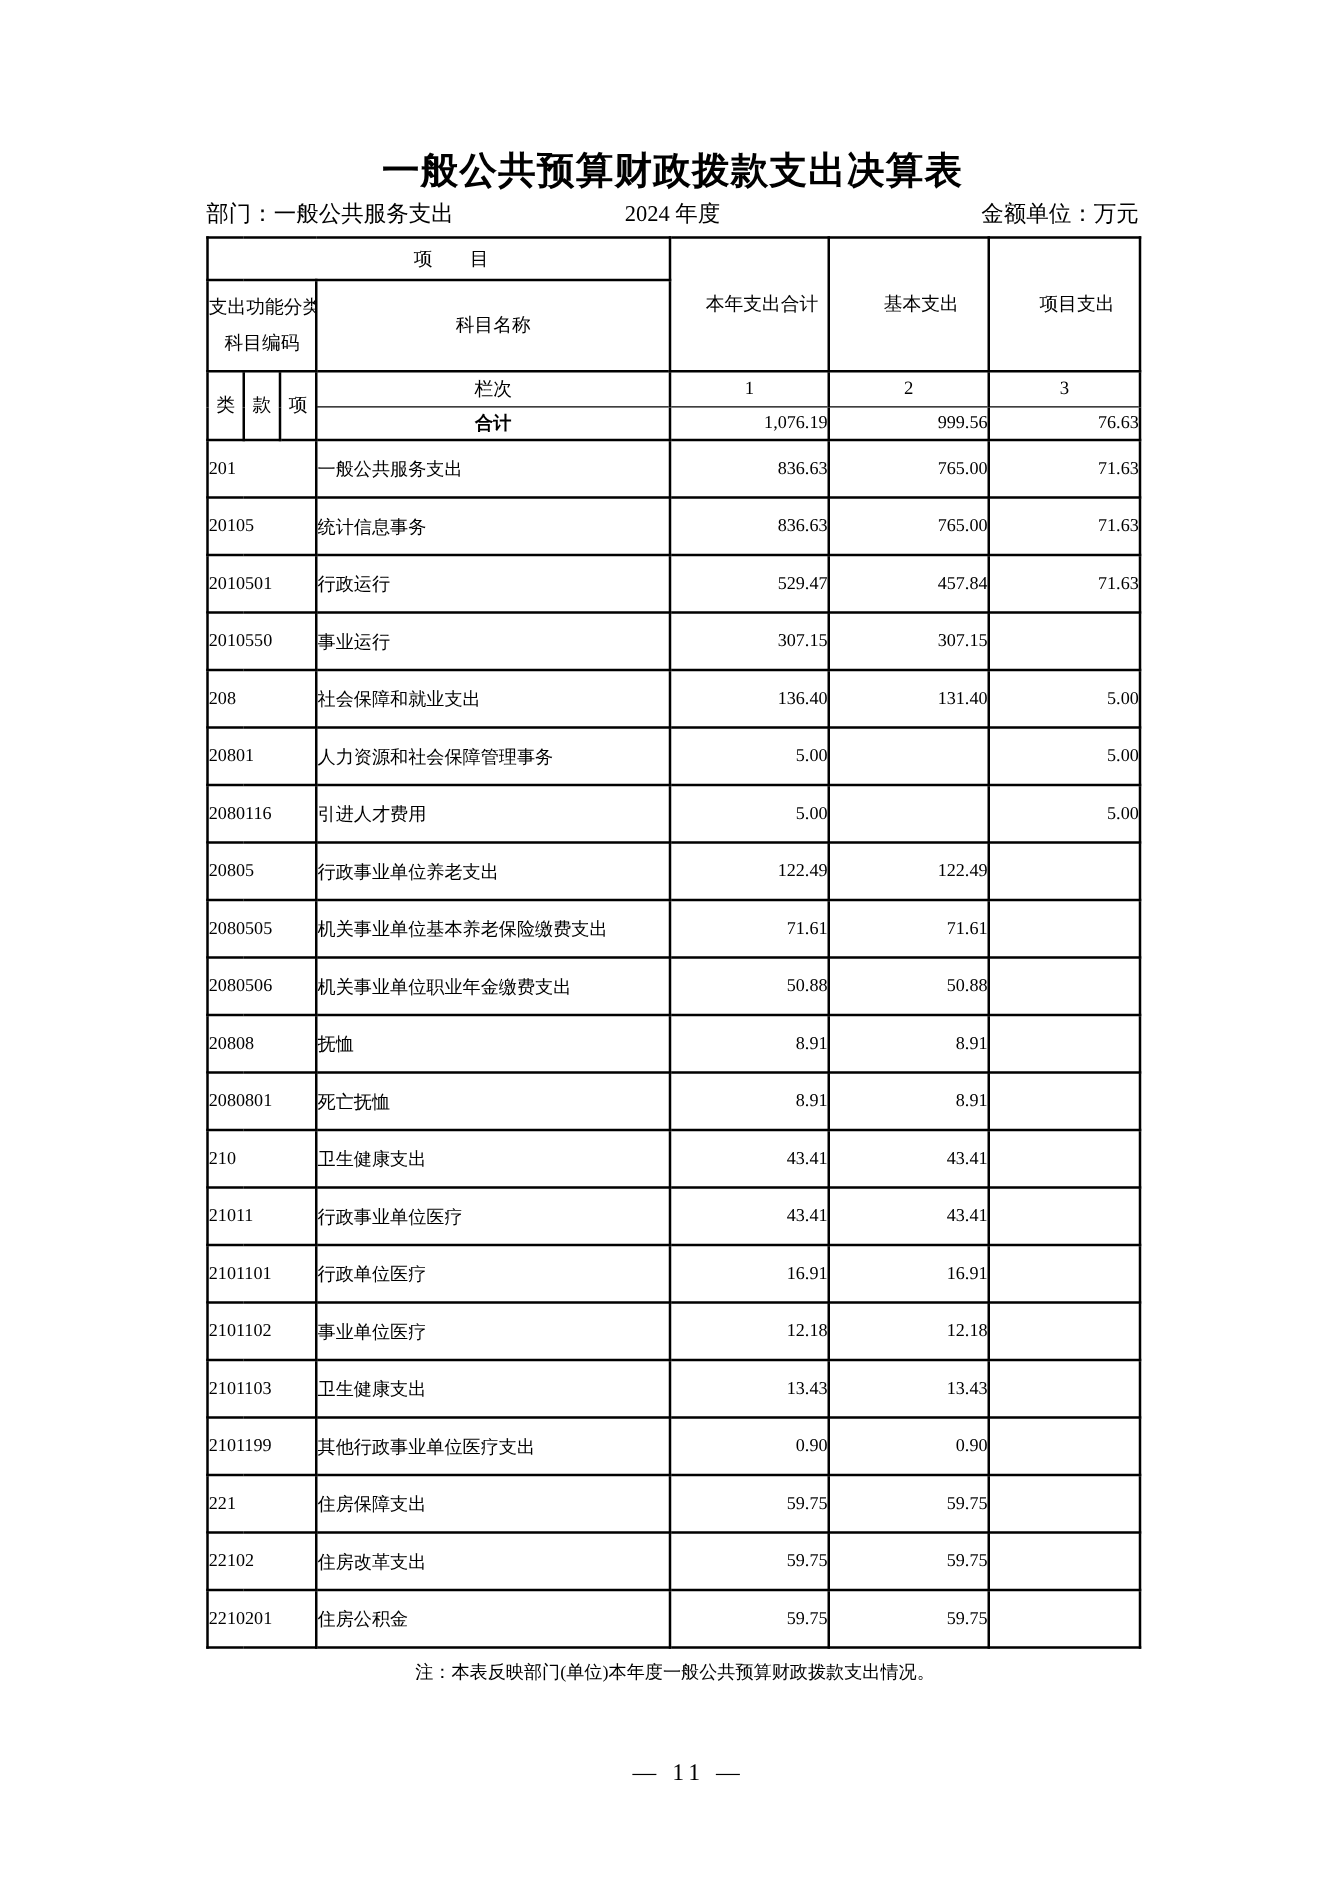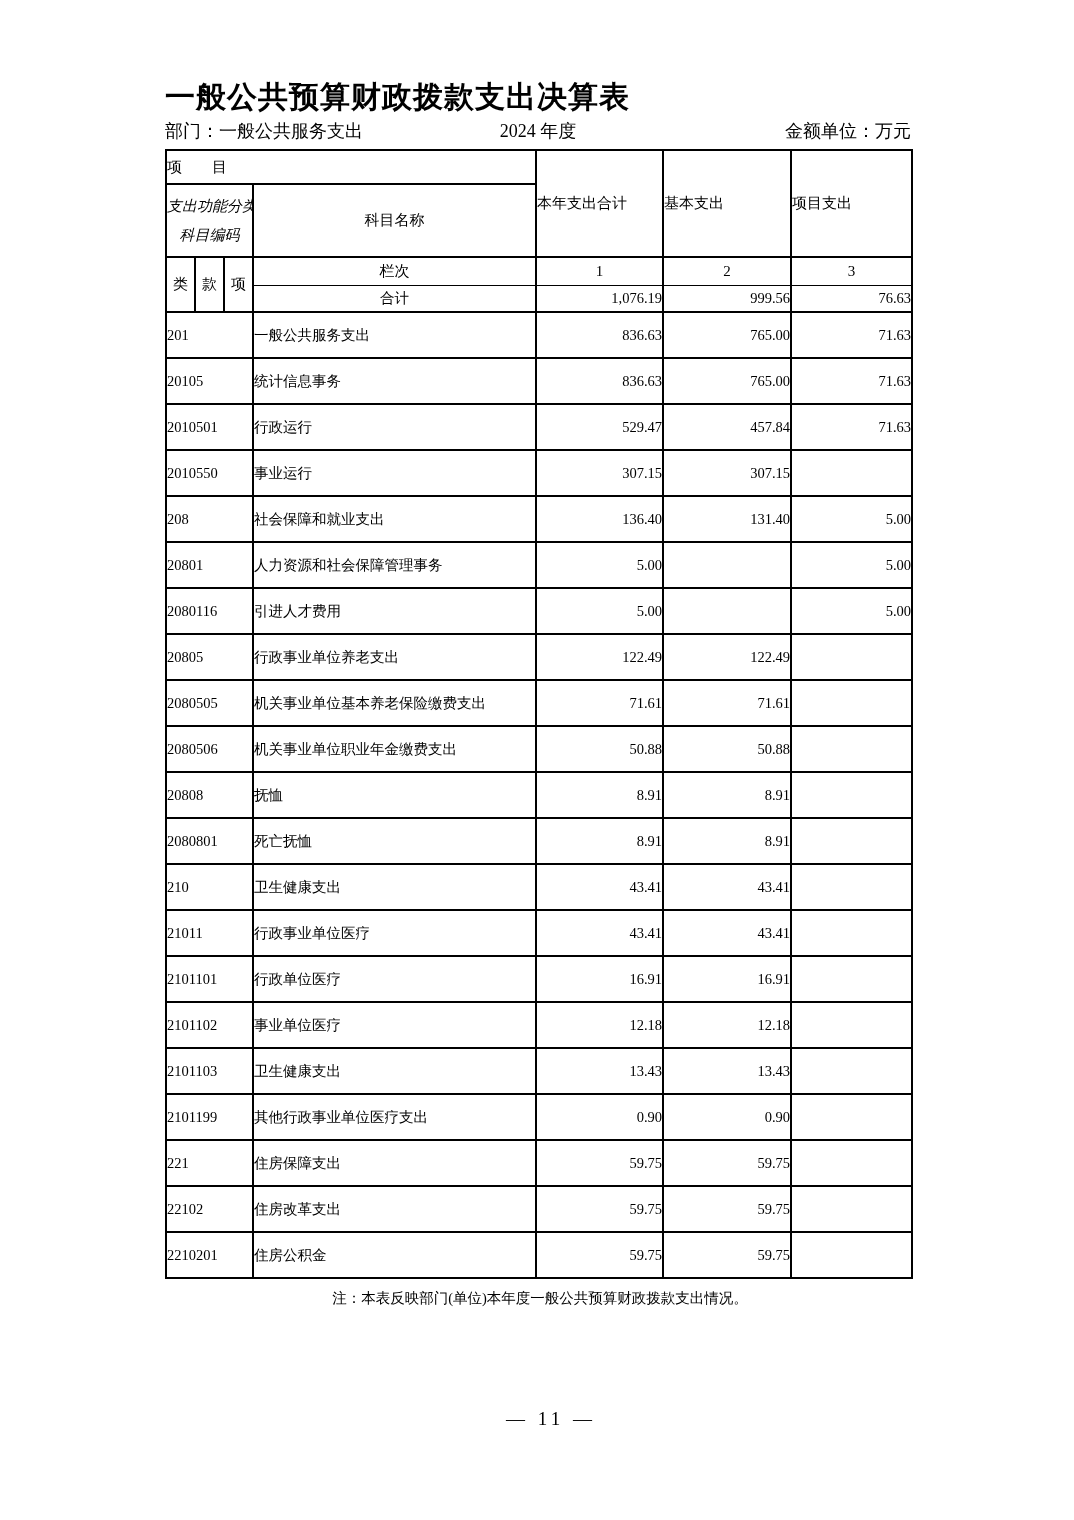--- a/index.html
+++ b/index.html
@@ -13,22 +13,22 @@
     overflow: hidden;
   }
   .content {
     position: absolute;
     left: 165px;
     top: 0;
     width: 746px;
   }
   .title {
     margin: 0;
-    padding-top: 80px;
-    text-align: left;
+    padding-top: 120px;
+    text-align: center;
     font-family: "Liberation Sans", "DejaVu Sans", sans-serif;
     font-weight: 700;
     font-size: 30px;
     line-height: 34px;
     letter-spacing: 1px;
   }
   .sheet-label {
     margin-top: 20px;
     text-align: right;
     font-size: 18px;
@@ -57,26 +57,26 @@
   }
   table.budget th, table.budget td {
     border: 2px solid #000;
     font-weight: normal;
     font-size: 14.5px;
     padding: 0;
     overflow: hidden;
     white-space: nowrap;
   }
   
-  tr.r-a th { height: 32px; text-align: left; font-size: 15px; }
+  tr.r-a th { height: 32px; text-align: center; font-size: 15px; padding-left: 20px; }
   tr.r-b th { height: 71px; text-align: center; vertical-align: middle; font-size: 15px; }
-  .code-head div { line-height: 29px; font-style: italic; }
+  .code-head div { line-height: 29px; }
   tr.r-c th { height: 27px; text-align: center; font-size: 15px; }
   tr.r-d th, tr.r-d td { height: 25px; font-size: 14.5px; }
-  tr.r-d th { text-align: center; }
+  tr.r-d th { text-align: center; font-weight: bold; }
   th.ckx {
     border-left-width: 1px;
     border-right-width: 1px;
     font-size: 15px;
     text-align: center;
   }
   th.ckx:first-child { border-left-width: 2px; }
   tr.r-c th.thin-b { border-bottom-width: 1px; }
   tr.r-d th.thin-t, tr.r-d td.thin-t { border-top-width: 1px; }
   

